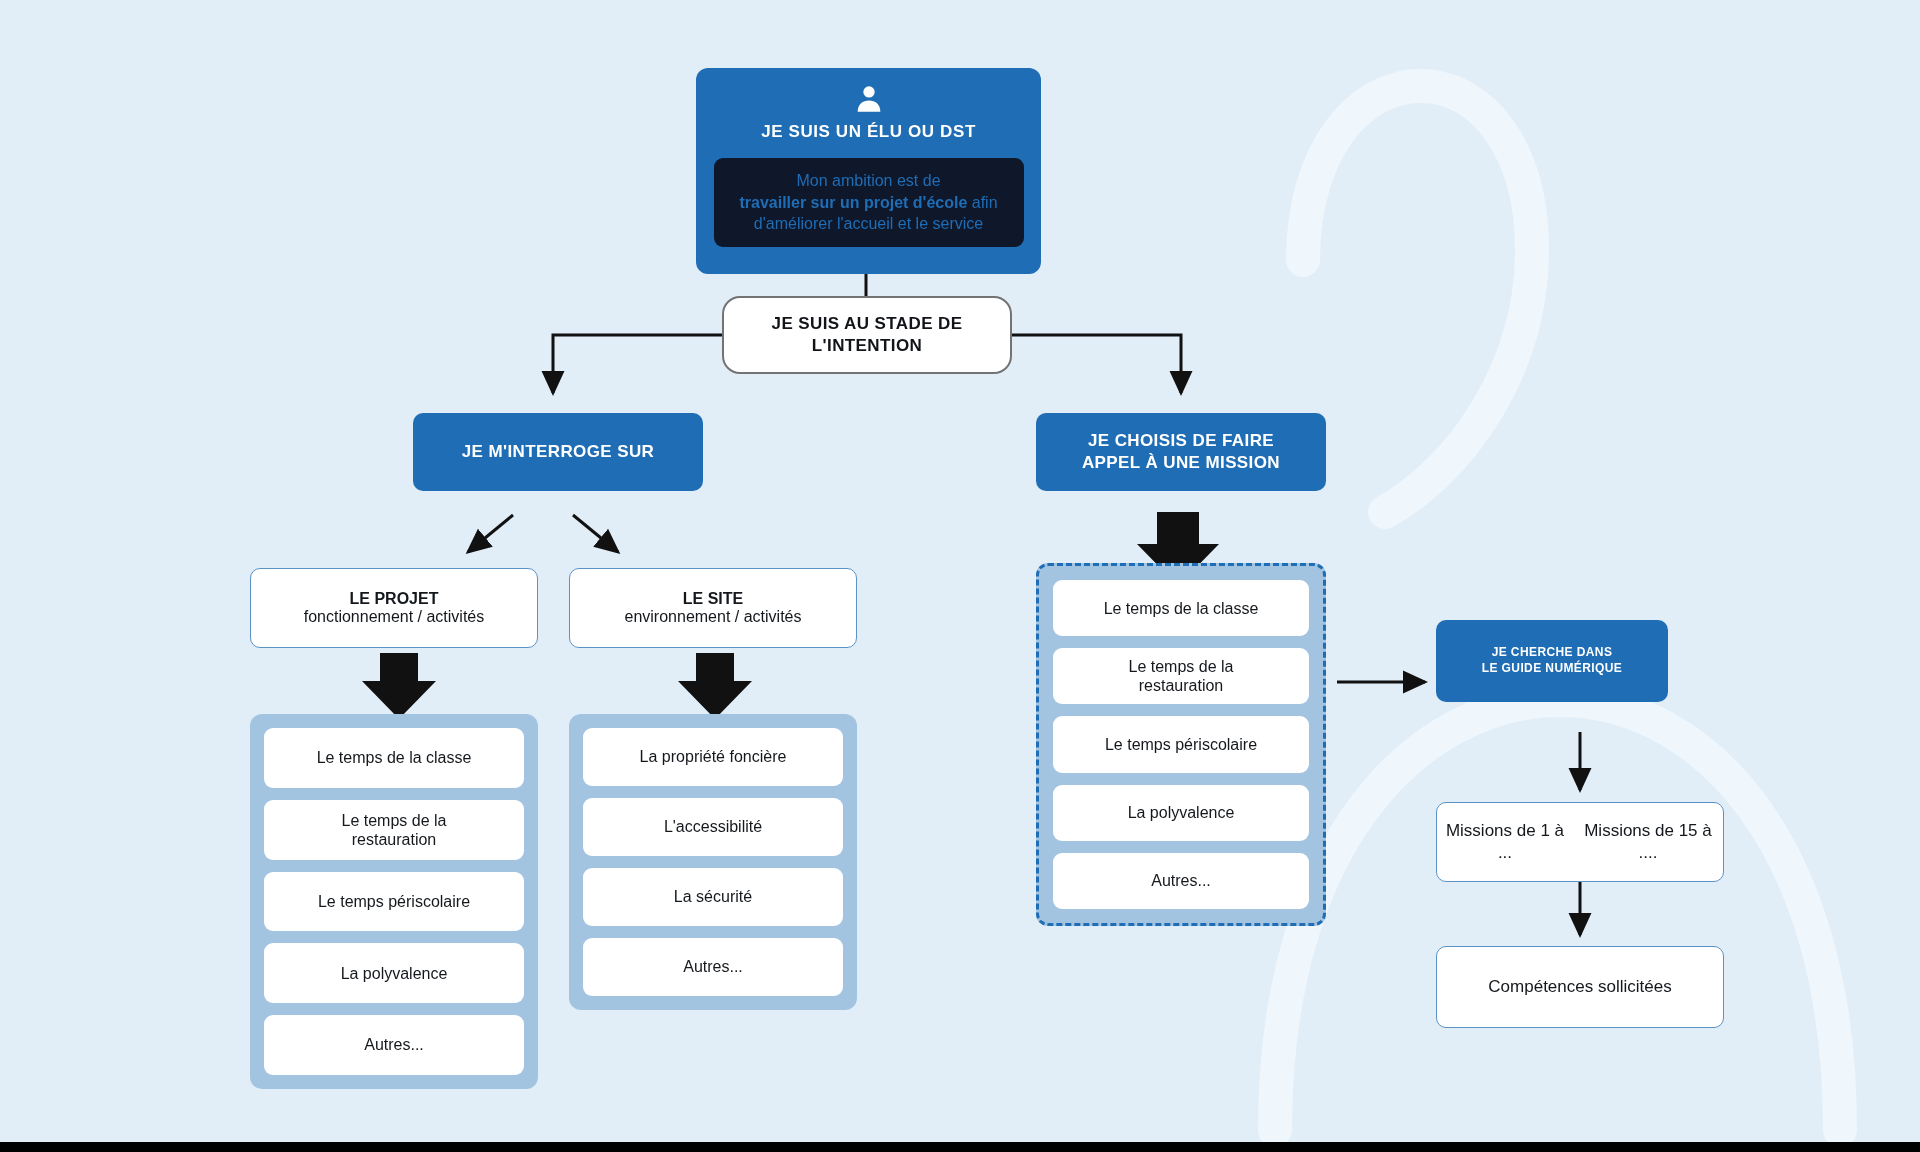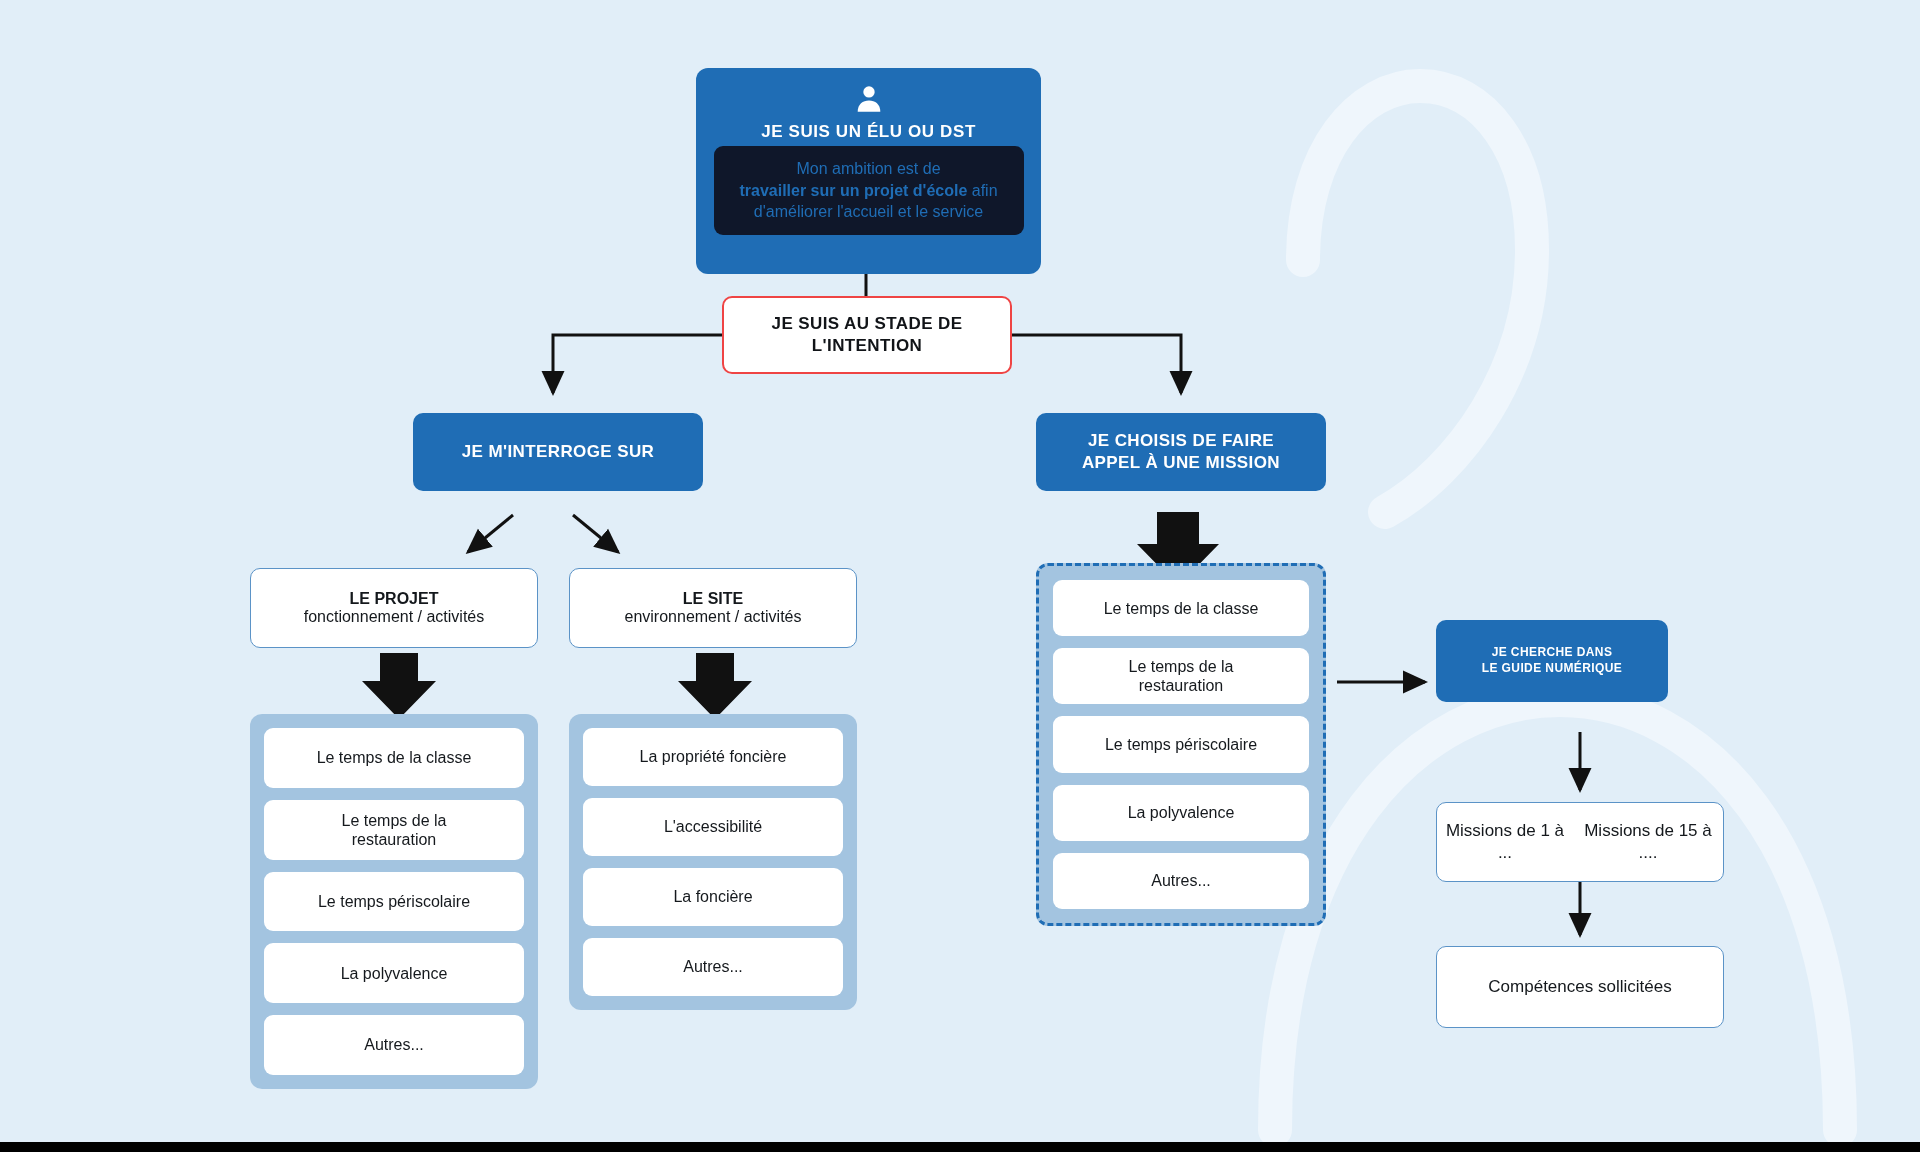--- a/index.html
+++ b/index.html
@@ -55,22 +55,22 @@
     background: #1f6db5;
     color: #ffffff;
     border-radius: 10px;
     font-weight: 700;
     letter-spacing: 0.4px;
   }
 
   .node-white {
     background: #ffffff;
     color: #111418;
-    border: 2px solid #ef4444;
-    border-radius: 10px;
+    border: 2px solid #737373;
+    border-radius: 18px;
   }
 
   .node-white-thin {
     background: #ffffff;
     color: #14181c;
     border: 1px solid #5b93c7;
     border-radius: 10px;
     margin-top: 6px;
   }
 
@@ -94,21 +94,21 @@
     width: 34px;
     height: 34px;
     display: block;
     margin-bottom: 6px;
   }
   .hero-title {
     color: #ffffff;
     font-size: 17px;
     font-weight: 700;
     letter-spacing: 0.6px;
-    margin-bottom: 4px;
+    margin-bottom: 16px;
   }
   .hero-sub {
     width: 310px;
     background: #0f172a;
     border-radius: 9px;
     color: #1f6db5;
     font-size: 16px;
     line-height: 1.35;
     text-align: center;
     padding: 12px 10px;
@@ -241,21 +241,21 @@
   </div>
 
   <div class="node node-white-thin" style="left:569px; top:562px; width:288px; height:80px; flex-direction:column; font-size:16px;">
     <span class="lbl-strong">LE SITE</span>
     <span>environnement / activités</span>
   </div>
 
   <div class="panel" style="left:569px; top:714px; width:288px; height:296px;">
     <div class="chip">La propriété foncière</div>
     <div class="chip">L'accessibilité</div>
-    <div class="chip">La foncière</div>
+    <div class="chip">La sécurité</div>
     <div class="chip">Autres...</div>
   </div>
 
   <div class="node node-blue two-line" style="left:1036px; top:413px; width:290px; height:78px; font-size:17px; flex-direction:column;">
     <span>JE CHOISIS DE FAIRE</span>
     <span>APPEL À UNE MISSION</span>
   </div>
 
   <div class="panel dashed" style="left:1036px; top:563px; width:290px; height:363px;">
     <div class="chip">Le temps de la classe</div>

